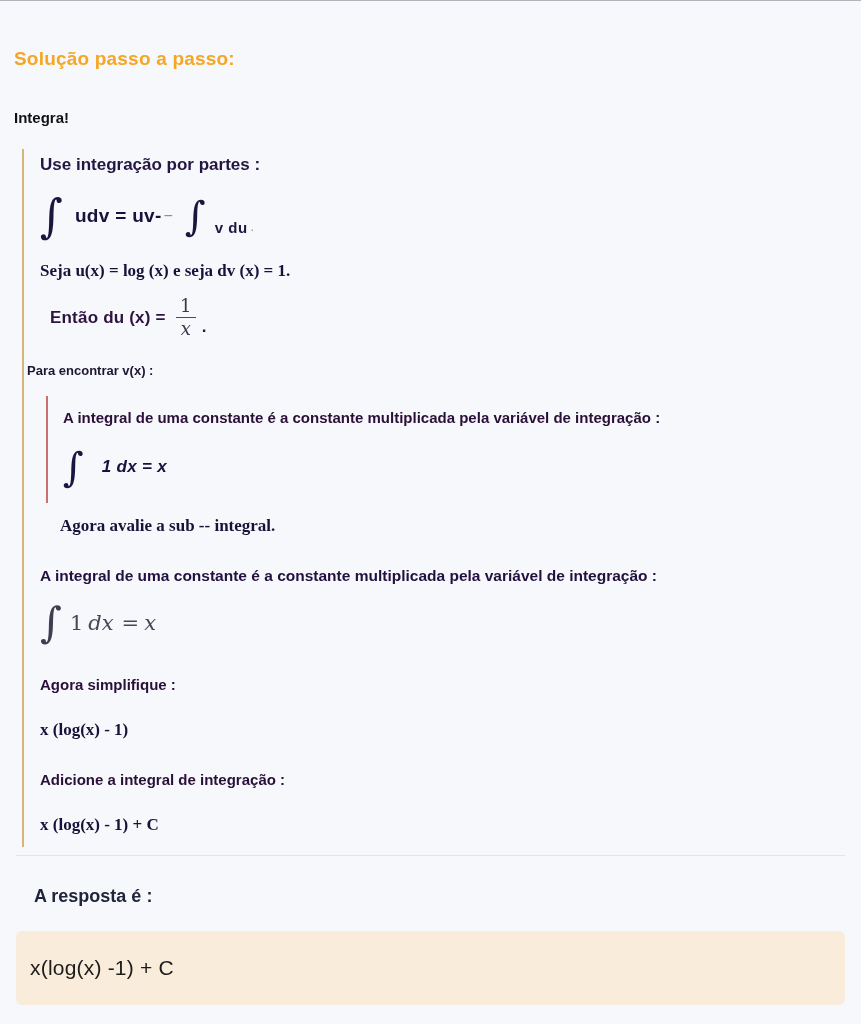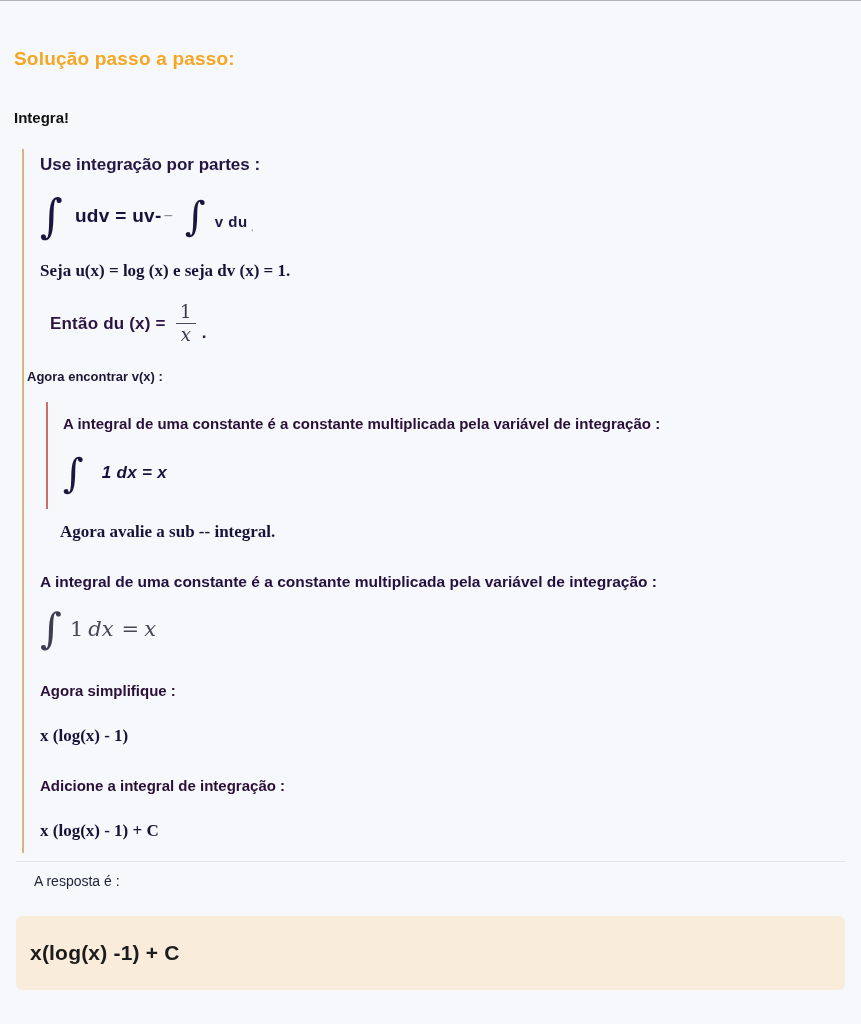--- a/index.html
+++ b/index.html
@@ -46,25 +46,25 @@
     display:flex;align-items:center;
   }
   .int{
     font-family:"DejaVu Serif",serif;
     color:#1b1640;font-weight:400;
   }
   .int.big{font-size:44px;line-height:54px;transform:scaleY(1.05);}
   .int.mid{font-size:40px;line-height:52px;}
   .f-main{color:#17123d;font-size:19px;font-weight:700;margin-left:12px;letter-spacing:.3px;}
   .f-dash{color:#8a8a95;font-size:16px;font-weight:400;margin-left:2px;margin-right:12px;}
-  .f-sub{color:#1c1742;font-size:15px;font-weight:700;margin-left:9px;position:relative;top:5px;letter-spacing:.5px;}
+  .f-sub{color:#1c1742;font-size:15px;font-weight:700;margin-left:9px;position:relative;top:11px;letter-spacing:.5px;}
   .f-period{color:#9a9aa5;font-size:13px;position:relative;top:10px;margin-left:3px;}
 
   .then-line{
-    margin-top:16px;height:54px;
+    margin-top:10px;height:54px;
     display:flex;align-items:center;
     padding-left:10px;
     text-align:center;
   }
   .then-label{color:#2d1342;font-size:17px;font-weight:700;letter-spacing:.2px;}
   .fraction{
     display:inline-flex;flex-direction:column;align-items:center;
     font-family:"DejaVu Serif",serif;font-size:18px;color:#3a3a4e;
     margin-left:10px;line-height:1.15;
   }
@@ -87,31 +87,31 @@
   .s-int{font-size:42px;line-height:48px;font-weight:400;color:#3e3e52;}
   .s-n{font-size:21px;margin-left:8px;}
   .s-i{font-style:italic;font-size:21px;margin-left:5px;}
   .s-eq{font-size:21px;margin-left:8px;}
 
   .divider{
     border:none;border-top:1px solid #e2e4e9;
     margin:8px 2px 0 2px;
   }
   .answer-label{
-    margin:11px 0 0 20px;
-    color:#20253a;font-size:14px;line-height:17px;font-weight:400;
+    margin:32px 0 0 20px;
+    color:#20253a;font-size:18px;line-height:17px;font-weight:700;
   }
   .answer-box{
     margin:26px 2px 0 2px;height:74px;
     background:#f9ecdb;border-radius:6px;
     display:flex;align-items:center;
     padding-left:14px;box-sizing:border-box;
   }
   .answer-text{
-    color:#1c1c1c;font-size:21px;font-weight:700;letter-spacing:.2px;
+    color:#1c1c1c;font-size:21px;font-weight:400;letter-spacing:.2px;
   }
 </style>
 </head>
 <body>
 
 <div class="page">
 
   <h2 class="title">Solução passo a passo:</h2>
   <h3 class="heading">Integra!</h3>
 
@@ -132,21 +132,21 @@
 
     <div class="then-line">
       <span class="then-label">Então du (x) =</span>
       <span class="fraction">
         <span class="num">1</span>
         <span class="den">x</span>
       </span>
       <span class="period">.</span>
     </div>
 
-    <p class="small-bold outdent">Agora encontrar v(x) :</p>
+    <p class="small-bold outdent">Para encontrar v(x) :</p>
 
     <div class="inner-quote">
       <p class="bold15">A integral de uma constante é a constante multiplicada pela variável de integração :</p>
       <div class="formula2">
         <span class="int mid">∫</span>
         <span class="f-main">1 dx = x</span>
       </div>
     </div>
 
     <p class="semi17 mt13">Agora avalie a sub -- integral.</p>

